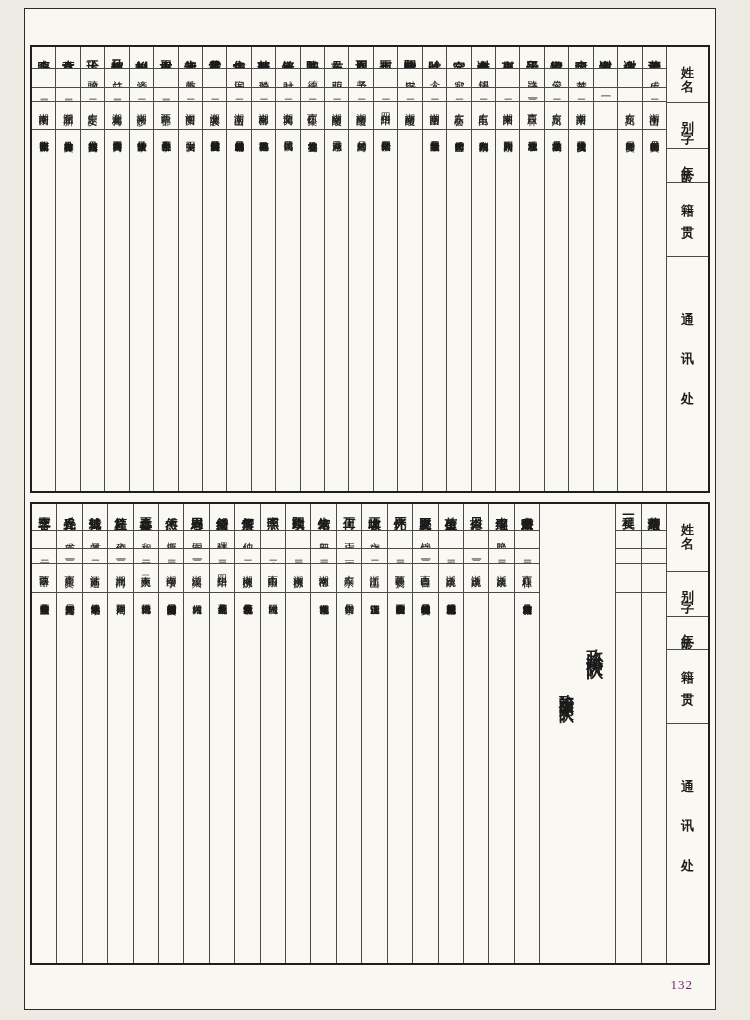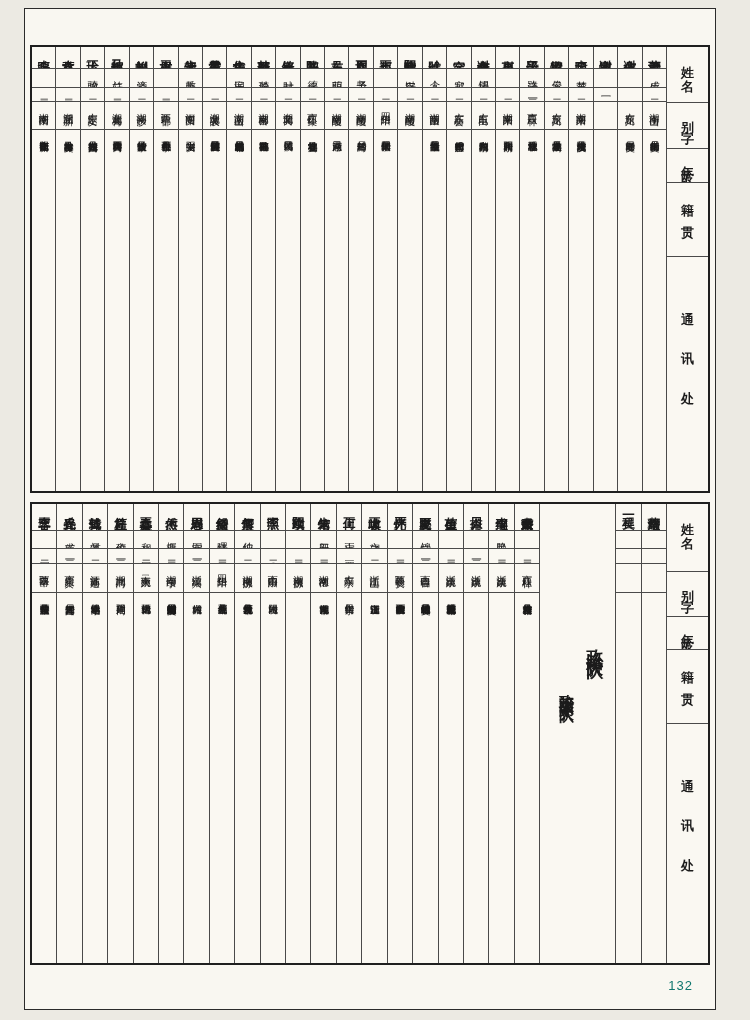--- a/index.html
+++ b/index.html
@@ -61,22 +61,22 @@
   .h0 .vt{letter-spacing:13px;padding-top:6px}
   .h1 .vt{letter-spacing:9px;padding-top:5px}
   .h2 .vt{letter-spacing:3px;padding-top:4px}
   .h3 .vt{letter-spacing:22px;padding-top:8px}
   .h4 .vt{letter-spacing:40px;padding-top:40px}
   
   .sec-l1{font-size:17px;font-weight:700;letter-spacing:3px;padding-top:132px;line-height:1.1;}
   .sec-l2{font-size:15px;font-weight:700;letter-spacing:2px;padding-top:178px;margin-right:10px;line-height:1.1;}
   .pageno{
     position:absolute;right:22px;bottom:16px;
-    font-size:13px;letter-spacing:1px;color:#0f766e;
-    font-family:Liberation Sans, sans-serif;
+    font-size:13px;letter-spacing:1px;color:#701a75;
+    font-family:Liberation Serif, serif;
   }
 </style>
 </head>
 <body>
 
 <div class="frame">
   <div class="rtable" id="top-cols">
       <div class="col">
         <div class="cell r-name">
           <span class="vt">李鸣</span>

